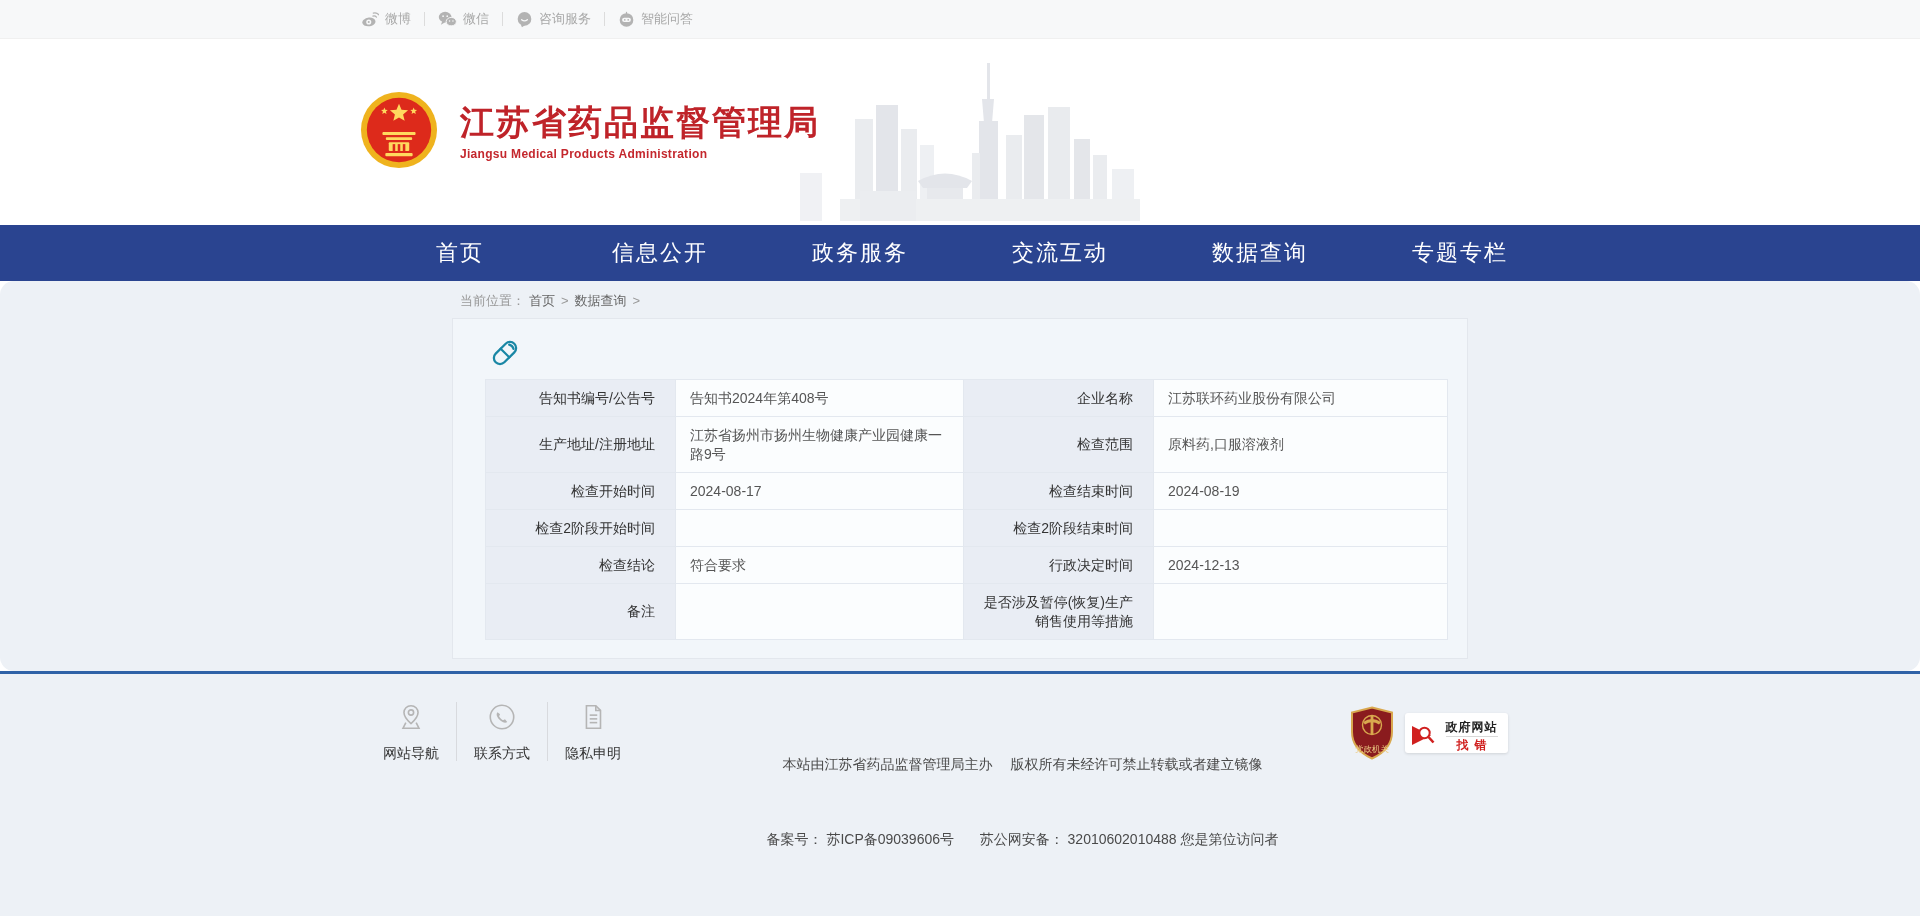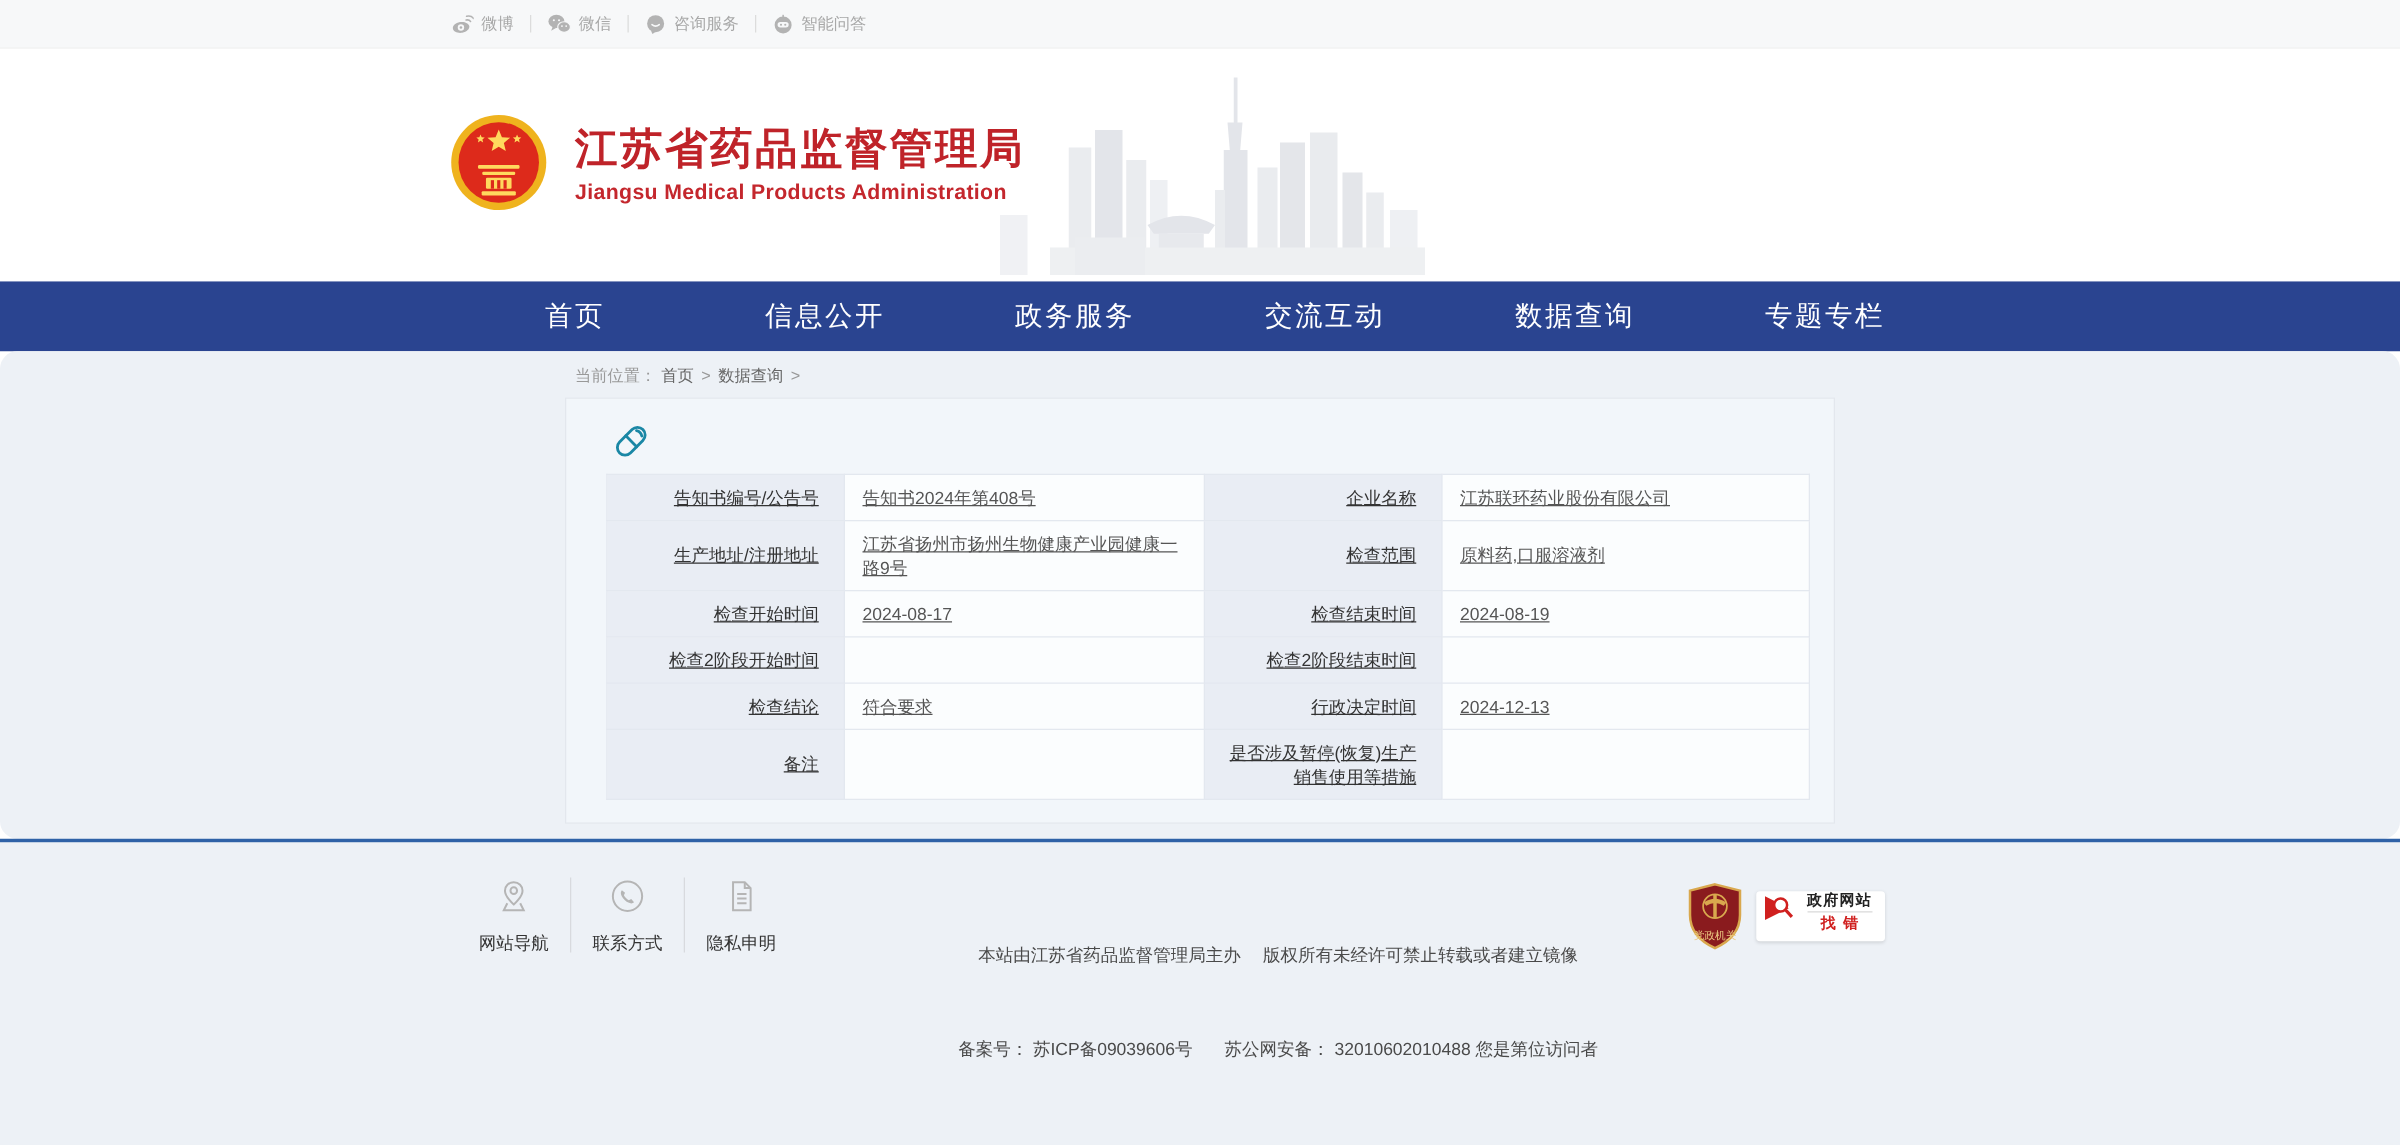--- a/index.html
+++ b/index.html
@@ -15,54 +15,54 @@
   .topbar .container{height:100%;display:flex;align-items:center;justify-content:flex-start;}
   .topbar-item{display:flex;align-items:center;gap:6px;color:#a8a8a8;font-size:13px;cursor:pointer;}
   .topbar-item svg{display:block;}
   .topbar-sep{width:1px;height:14px;background:#dcdcdc;margin:0 13px;}
 
   
   .header{height:186px;background:#fff;position:relative;overflow:hidden;}
   .header .container{height:100%;display:flex;align-items:center;}
   .brand{margin-left:22px;position:relative;z-index:2;}
   .brand-title{font-size:34px;font-weight:bold;color:#bf2329;letter-spacing:2px;line-height:1.15;}
-  .brand-sub{font-size:17px;font-weight:600;color:#c4272d;margin-top:5px;letter-spacing:.3px;}
+  .brand-sub{font-size:12px;font-weight:600;color:#c4272d;margin-top:5px;letter-spacing:.3px;}
   .skyline{position:absolute;left:440px;bottom:0;z-index:1;}
 
   
   .nav{height:56px;background:#2a4490;}
   .nav .container{display:flex;height:100%;}
   .nav-item{flex:1;text-align:center;line-height:56px;color:#fff;font-size:22px;letter-spacing:2px;cursor:pointer;}
 
   
   .main{background:#edf1f6;padding-bottom:12px;border-radius:14px;}
   .breadcrumb{padding:11px 0 8px 100px;font-size:13px;color:#999;}
   .breadcrumb a{color:#666;text-decoration:none;margin:0 4px;cursor:pointer;}
   .breadcrumb .bc-sep{color:#999;margin:0 2px;}
 
   .content-box{margin:0 92px;background:#f2f6fa;border:1px solid #e3e7ed;padding:16px 26px 18px;}
   .pill-wrap{margin:2px 0 10px 10px;height:32px;}
 
   table.detail{border-collapse:collapse;margin-left:6px;width:962px;table-layout:fixed;}
-  table.detail td{border:1px solid #e3e8ef;font-size:14px;line-height:19px;vertical-align:middle;text-decoration:underline;}
+  table.detail td{border:1px solid #e3e8ef;font-size:14px;line-height:19px;vertical-align:middle;}
   td.lbl{background:#e9edf4;color:#333;text-align:right;padding:8.5px 20px 8.5px 10px;}
   td.val{background:#fbfdfe;color:#555;text-align:left;padding:8.5px 14px;}
 
   
   .footer-line{height:3px;background:#2f62a7;}
   .footer{background:#edf1f6;padding:26px 0 34px;}
   .footer .container{display:flex;align-items:flex-start;}
   .quick-links{display:flex;align-items:stretch;margin-left:6px;}
   .ql{display:flex;flex-direction:column;align-items:center;justify-content:flex-start;gap:9px;padding:2px 17px 0;cursor:pointer;}
   .ql-label{font-size:14px;color:#333;white-space:nowrap;}
   .ql-sep{width:1px;background:#d8dade;margin:2px 0;}
   .footer-center{flex:1;text-align:center;color:#4a4a4a;font-size:14px;line-height:25px;padding:2px 0 0 70px;white-space:pre-wrap;}
   .badges{display:flex;align-items:center;gap:10px;margin:6px 52px 0 12px;}
   .badge-shield{position:relative;width:46px;height:54px;cursor:pointer;}
-  .find-error{width:92px;height:40px;background:#fff;border-radius:3px;display:flex;align-items:flex-start;
+  .find-error{width:92px;height:40px;background:#fff;border-radius:3px;display:flex;align-items:flex-end;
     box-shadow:0 1px 3px rgba(0,0,0,.12);padding:0 6px 0 5px;cursor:pointer;}
   .fe-text{display:flex;flex-direction:column;align-items:center;margin-left:4px;flex:1;}
   .fe-top{font-size:12px;font-weight:bold;color:#222;letter-spacing:1px;line-height:15px;}
   .fe-divider{width:52px;height:1px;background:#d9d9d9;margin:1px 0;}
   .fe-bottom{font-size:12px;font-weight:bold;color:#d0201f;letter-spacing:6px;text-indent:6px;line-height:15px;}
 </style>
 </head>
 <body>
 
 <div class="topbar">

